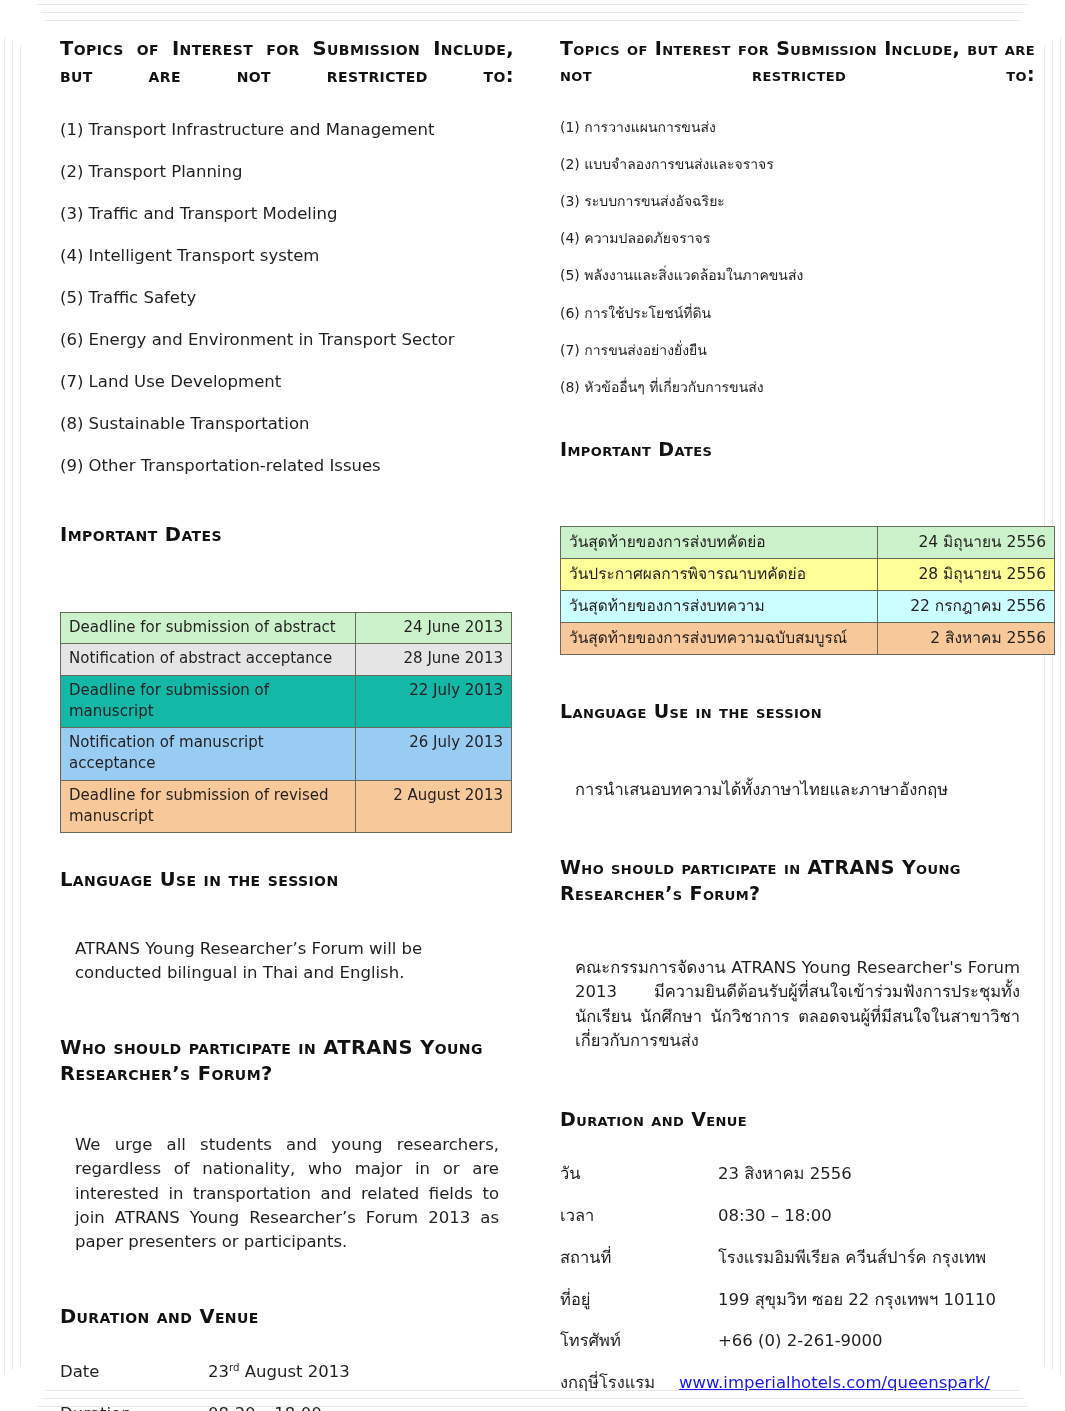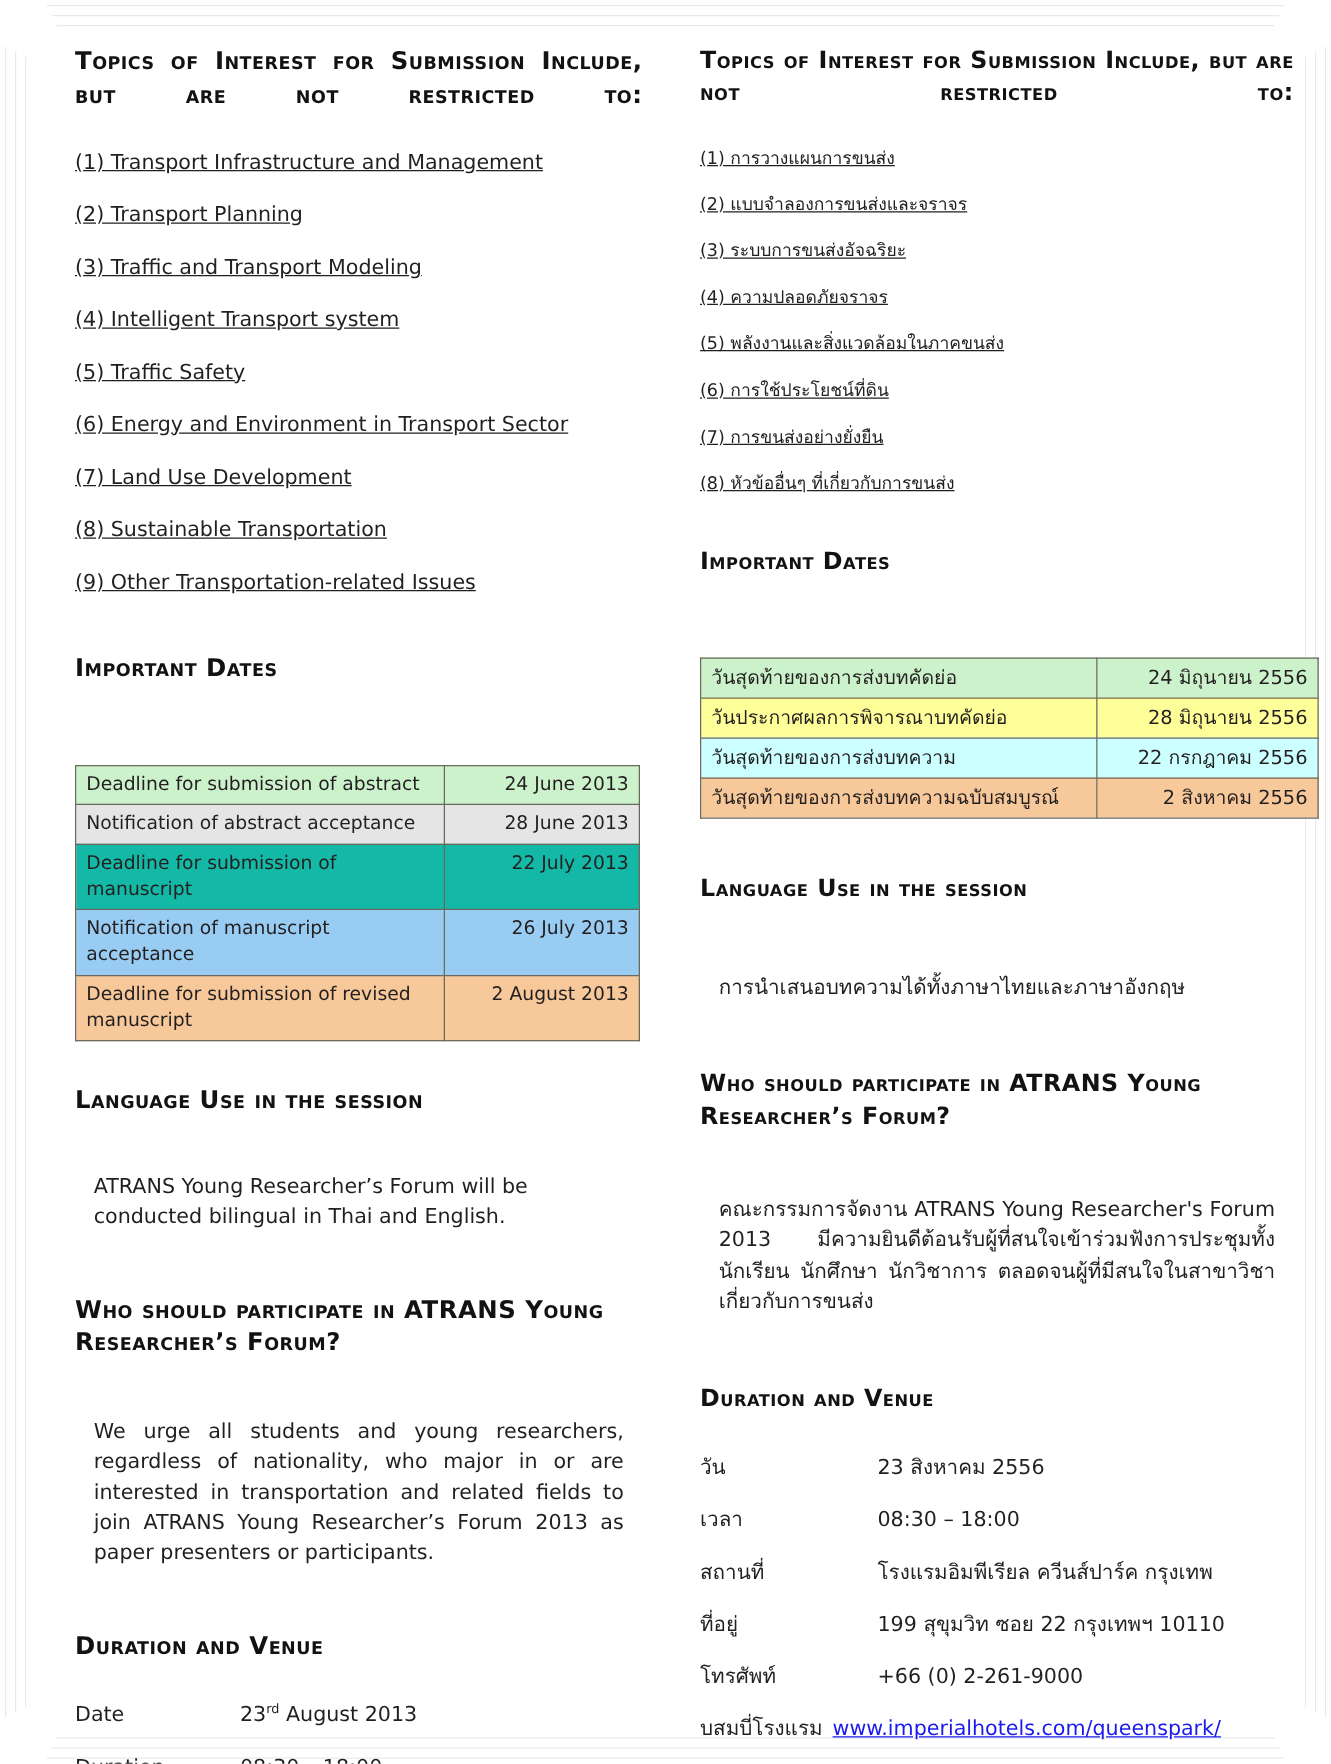--- a/index.html
+++ b/index.html
@@ -69,21 +69,20 @@
   ul.topics {
     list-style: none;
     margin: 0;
     padding: 0;
   }
   ul.topics li {
     font-size: 16.5px;
     line-height: 1.3;
     margin: 0 0 20.5px 0;
     color: #231f20;
-    text-decoration: underline;
   }
   .col-th ul.topics li {
     font-size: 14px;
     margin-bottom: 19px;
   }
 
   
   p.body {
     font-size: 16.5px;
     line-height: 1.48;
@@ -119,20 +118,21 @@
   .tbl-th td { font-size: 15.5px; padding-top: 5px; padding-bottom: 6px; }
 
   
   .details { margin: 0; }
   .drow {
     display: flex;
     font-size: 16.5px;
     line-height: 1.44;
     margin-bottom: 18px;
     color: #231f20;
+    gap: 16px;
   }
   .drow .dt { flex: 0 0 auto; }
   .drow .dd { flex: 1 1 auto; }
   .col-en .drow .dt { width: 132px; }
   .col-th .drow .dt { width: 142px; }
   .drow.map .dt { width: auto; margin-right: 8px; }
 
   sup { font-size: 0.62em; vertical-align: super; }
 
   a.link {
@@ -331,20 +331,20 @@
       </div>
       <div class="drow">
         <span class="dt">ที่อยู่</span>
         <span class="dd">199 สุขุมวิท ซอย 22 กรุงเทพฯ 10110</span>
       </div>
       <div class="drow">
         <span class="dt">โทรศัพท์</span>
         <span class="dd">+66 (0) 2-261-9000</span>
       </div>
       <div class="drow map">
-        <span class="dt">บสมบี่โรงแรม</span>
+        <span class="dt">งกฤษี่โรงแรม</span>
         <a class="link" href="#">www.imperialhotels.com/queenspark/</a>
       </div>
     </div>
 
   </div>
 
 </div>
 
 </body></html>

